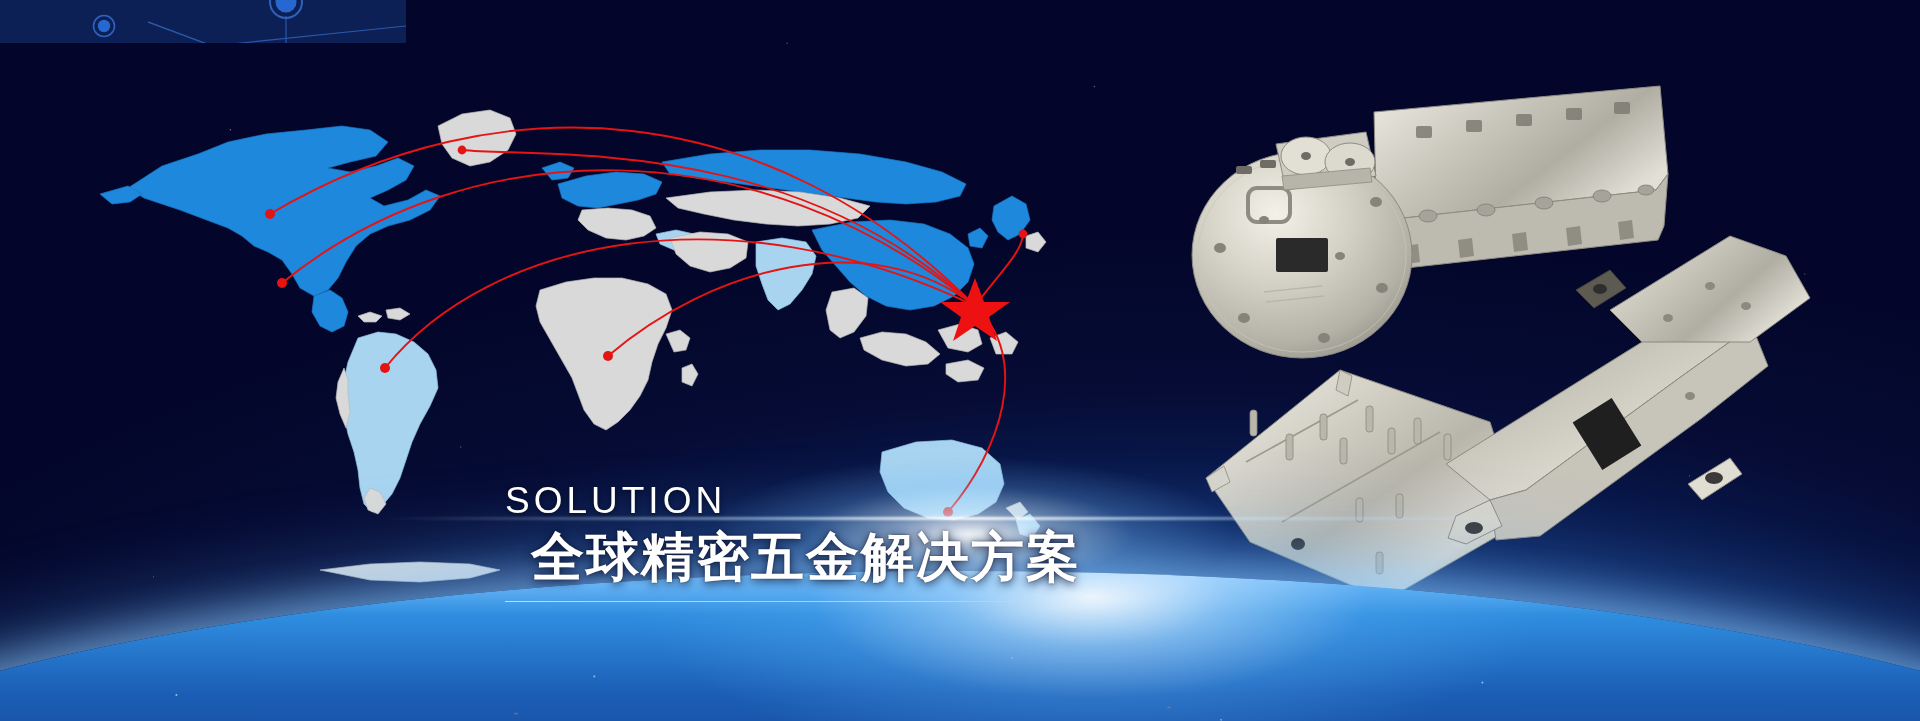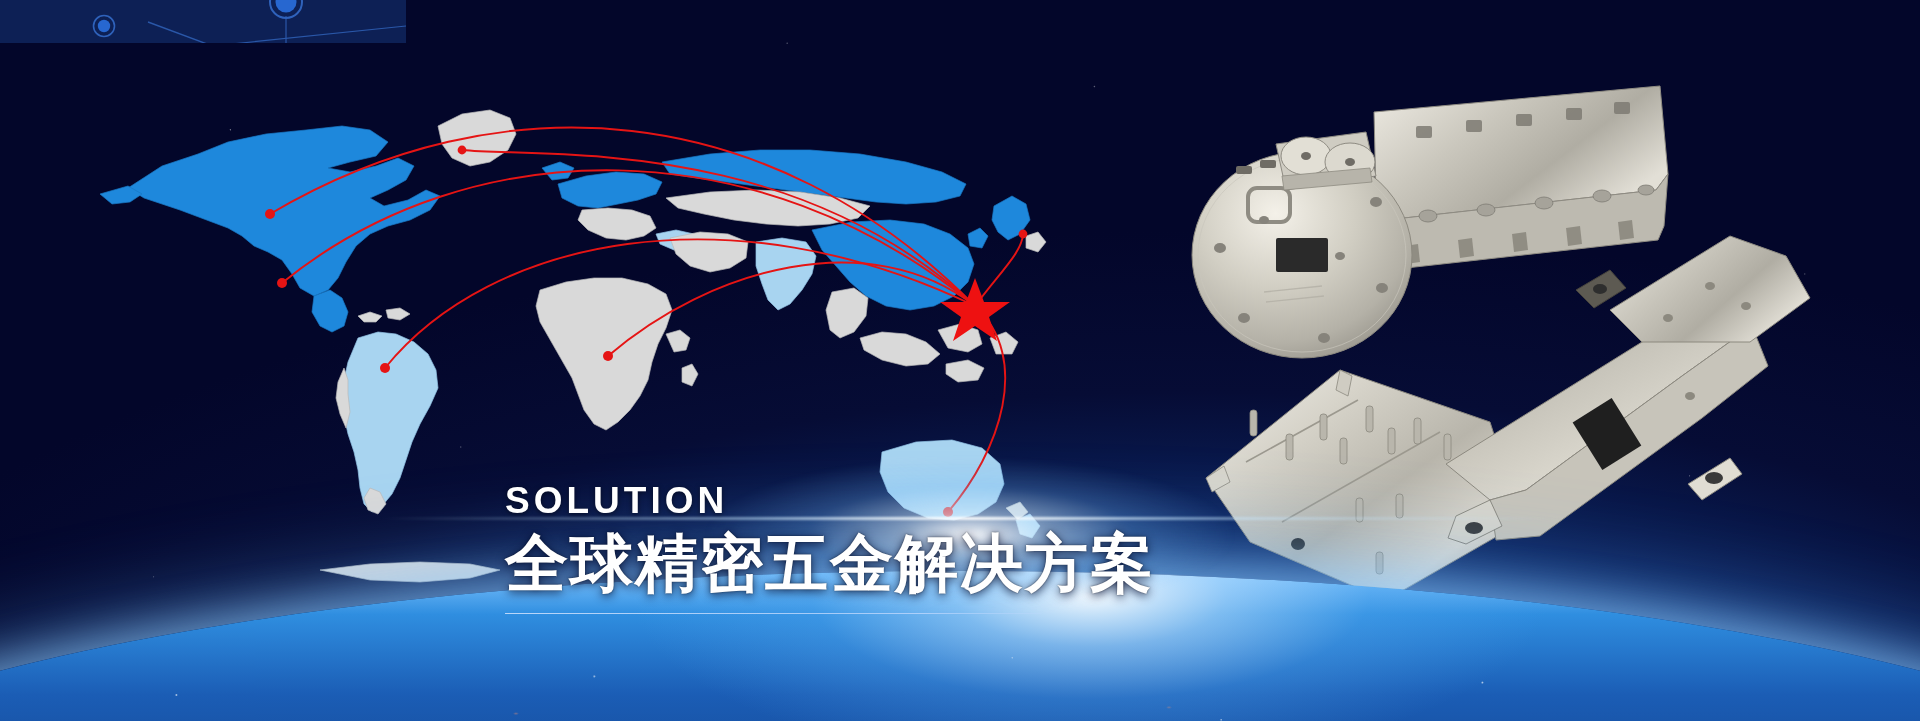--- a/index.html
+++ b/index.html
@@ -89,29 +89,30 @@
   .map { position: absolute; left: 70px; top: 38px; width: 1100px; height: 560px; }
   .map svg { width: 100%; height: 100%; display: block; }
 
   
   .parts { position: absolute; left: 1190px; top: 70px; width: 730px; height: 530px; }
   .parts svg { width: 100%; height: 100%; display: block; overflow: visible; }
 
   
   .copy { position: absolute; left: 505px; top: 482px; width: 760px; z-index: 9; }
   .eyebrow {
-    font-size: 37px; font-weight: bold; letter-spacing: 4px;
+    font-size: 37px; font-weight: normal; letter-spacing: 4px;
     color: #ffffff; line-height: 1.05;
     text-shadow: 0 1px 5px rgba(0,0,0,.55);
   }
   .headline {
     margin-top: 4px;
-    font-size: 63px; font-weight: bold; letter-spacing: 2px;
+    font-size: 53px; font-weight: bold; letter-spacing: 2px;
     color: #ffffff; line-height: 1.22; white-space: nowrap;
     text-shadow: 0 2px 10px rgba(3,10,45,.85), 0 0 2px rgba(0,0,0,.6);
+    margin-left: 26px;
   }
   .divider {
     margin-top: 11px; width: 537px; height: 1px;
     background: linear-gradient(90deg, rgba(220,232,255,.80) 0%, rgba(200,220,255,.70) 78%, rgba(190,215,255,.20) 100%);
   }
   .subline {
     margin-top: 16px;
     font-size: 19.5px; letter-spacing: .6px; color: #eef4ff;
     white-space: nowrap;
     text-shadow: 0 1px 6px rgba(3,10,45,.85);

